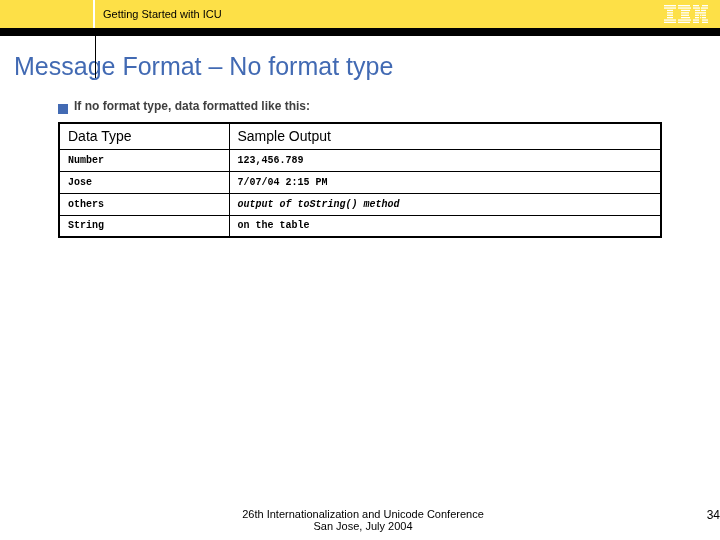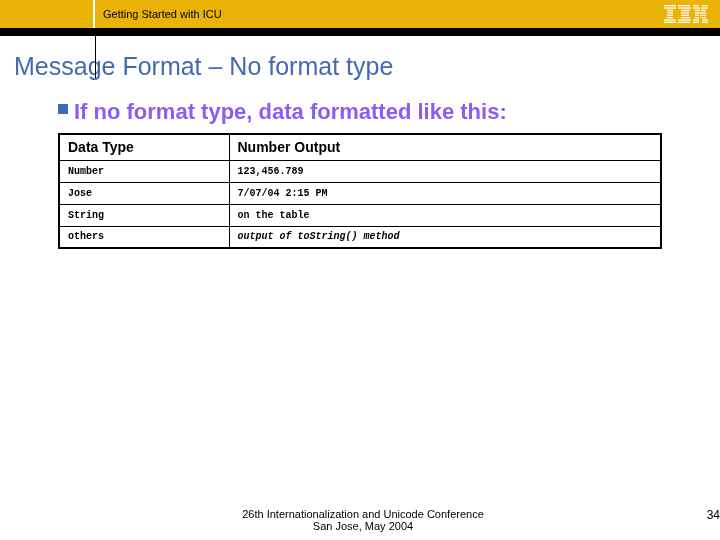--- a/index.html
+++ b/index.html
@@ -3,21 +3,21 @@
 <meta charset="utf-8">
 <style>
   * { box-sizing: border-box; margin: 0; padding: 0; }
   body {
     width: 720px; height: 540px;
     background: #fff;
     font-family: Arial, Helvetica, sans-serif;
     position: relative;
   }
   .header-bar {
-    background: #eab308;
+    background: #fde047;
     height: 28px;
     display: flex;
     align-items: center;
     justify-content: space-between;
     padding: 0 12px 0 0;
   }
   .header-left {
     display: flex;
     align-items: center;
     height: 100%;
@@ -64,39 +64,39 @@
     gap: 6px;
     margin-bottom: 8px;
   }
   .bullet-square {
     width: 10px; height: 10px;
     background: #426ab3;
     margin-top: 5px;
     flex-shrink: 0;
   }
   .bullet-text {
-    font-size: 22px;
+    font-size: 12px;
     font-weight: bold;
-    color: #8b5cf6;
+    color: #404040;
   }
   table.data {
     border-collapse: collapse;
     width: 100%;
     border: 2px solid #000;
   }
   table.data th, table.data td {
     border: 1px solid #000;
     text-align: left;
     vertical-align: middle;
     padding: 3px 8px;
   }
   table.data th {
     font-family: Arial, Helvetica, sans-serif;
     font-size: 14px;
-    font-weight: bold;
+    font-weight: normal;
     height: 26px;
   }
   table.data td {
     font-family: "Courier New", monospace;
     font-size: 10px;
     font-weight: bold;
     height: 22px;
   }
   table.data col.c1 { width: 170px; }
   td.italic { font-style: italic; }
@@ -181,42 +181,42 @@
     </div>
 
     <table class="data">
       <colgroup>
           <col class="c1">
           <col>
         </colgroup>
       <thead>
         <tr>
           <th>Data Type</th>
-          <th>Number Output</th>
+          <th>Sample Output</th>
         </tr>
       </thead>
       <tbody>
         <tr>
           <td>Number</td>
           <td>123,456.789</td>
         </tr>
         <tr>
           <td>Jose</td>
           <td>7/07/04 2:15 PM</td>
         </tr>
         <tr>
+          <td>others</td>
+          <td class="italic">output of toString() method</td>
+        </tr>
+        <tr>
           <td>String</td>
           <td>on the table</td>
-        </tr>
-        <tr>
-          <td>others</td>
-          <td class="italic">output of toString() method</td>
         </tr>
       </tbody>
     </table>
   </div>
 </div>
 
 <div class="footer">
   <span class="footer-left">26th Internationalization and Unicode Conference</span>
   <span class="footer-center">34</span>
-  <span class="footer-right">San Jose, May 2004</span>
+  <span class="footer-right">San Jose, July 2004</span>
 </div>
 
 </body></html>

